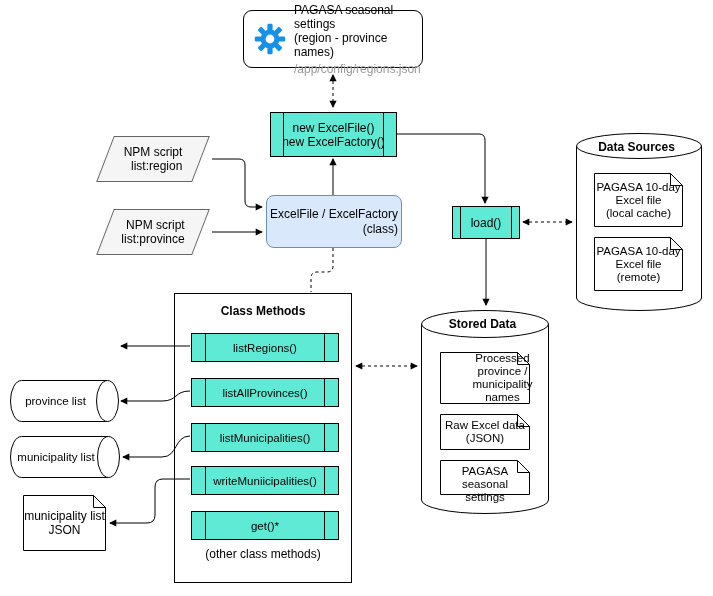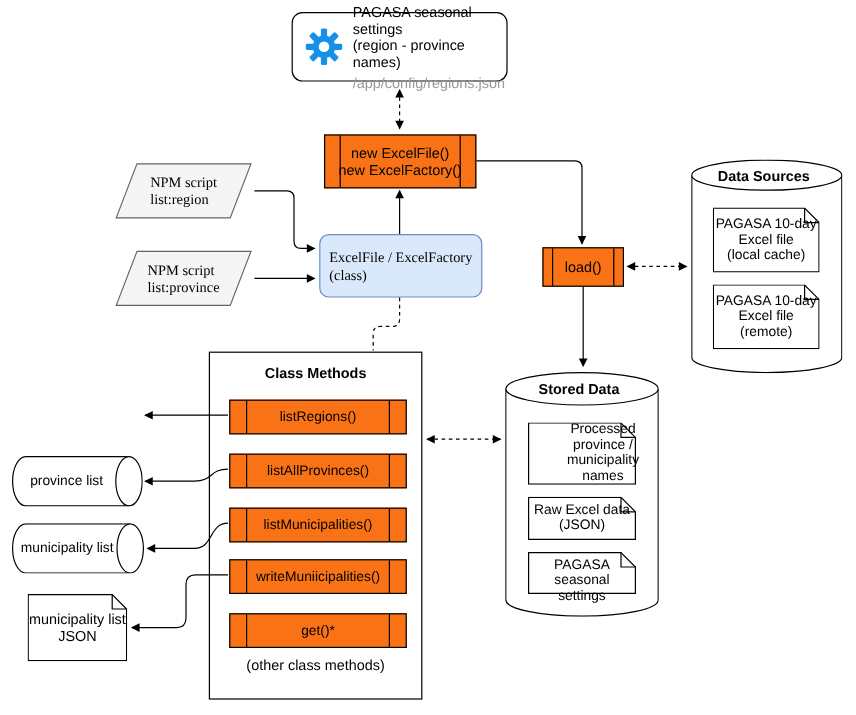--- a/index.html
+++ b/index.html
@@ -3,36 +3,36 @@
 <meta charset="utf-8">
 <style>
   html,body{margin:0;padding:0;background:#ffffff;}
   .canvas{
     position:relative;width:713px;height:596px;background:#fff;
     font-family:"Liberation Sans",sans-serif;font-size:12px;color:#000;
     overflow:hidden;
   }
   .node{position:absolute;box-sizing:border-box;}
   .pre{white-space:pre-line;}
-  .center{display:flex;align-items:center;justify-content:center;text-align:left;font-family:Liberation Serif, serif;}
+  .center{display:flex;align-items:center;justify-content:center;text-align:right;}
 
   
   .config{left:243px;top:10px;width:180px;height:58px;border:1px solid #000;border-radius:9px;
           background:#fff;display:flex;align-items:center;padding:0 6px 0 10px;}
   .cfg-text{margin-left:8px;line-height:14px;}
   .cfg-path{color:var(--path_text,#999);margin-top:3px;}
 
   
   .para{width:96px;height:46px;}
   .para-bg{position:absolute;inset:0;background:var(--npm_fill,#f5f5f5);
            border:1px solid var(--npm_border,#666);transform:skewX(-21deg);}
   .para-label{position:absolute;inset:0;line-height:14px;}
 
   
-  .sub{background:#f97316;border:1px solid #000;}
+  .sub{background:#5eead4;border:1px solid #000;}
   .sub::before,.sub::after{content:"";position:absolute;top:0;bottom:0;border-left:1px solid #000;}
   .bars12::before{left:12px;} .bars12::after{right:12px;}
   .bars13::before{left:13px;} .bars13::after{right:13px;}
   .bars7::before{left:7px;}  .bars7::after{right:7px;}
   .sub-label{position:absolute;inset:0;display:flex;align-items:center;justify-content:center;
              text-align:center;line-height:14px;}
 
   .constructor{left:270px;top:112px;width:127px;height:45px;}
   .loadbox{left:452px;top:206px;width:68px;height:33px;}
 

